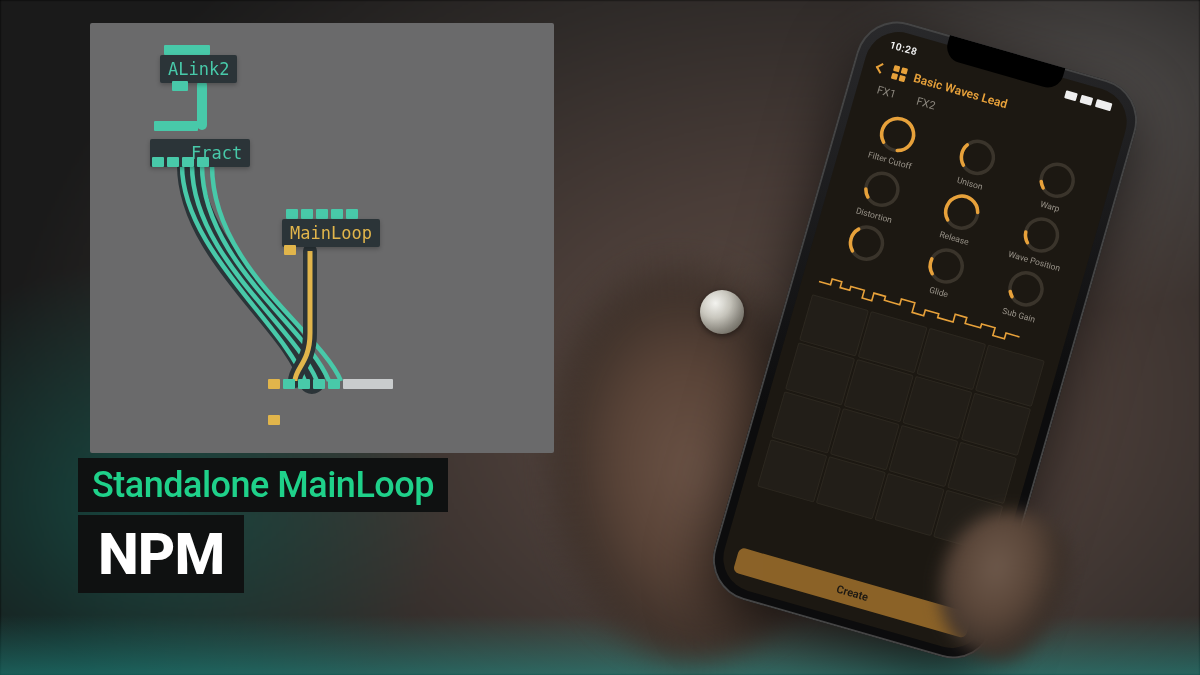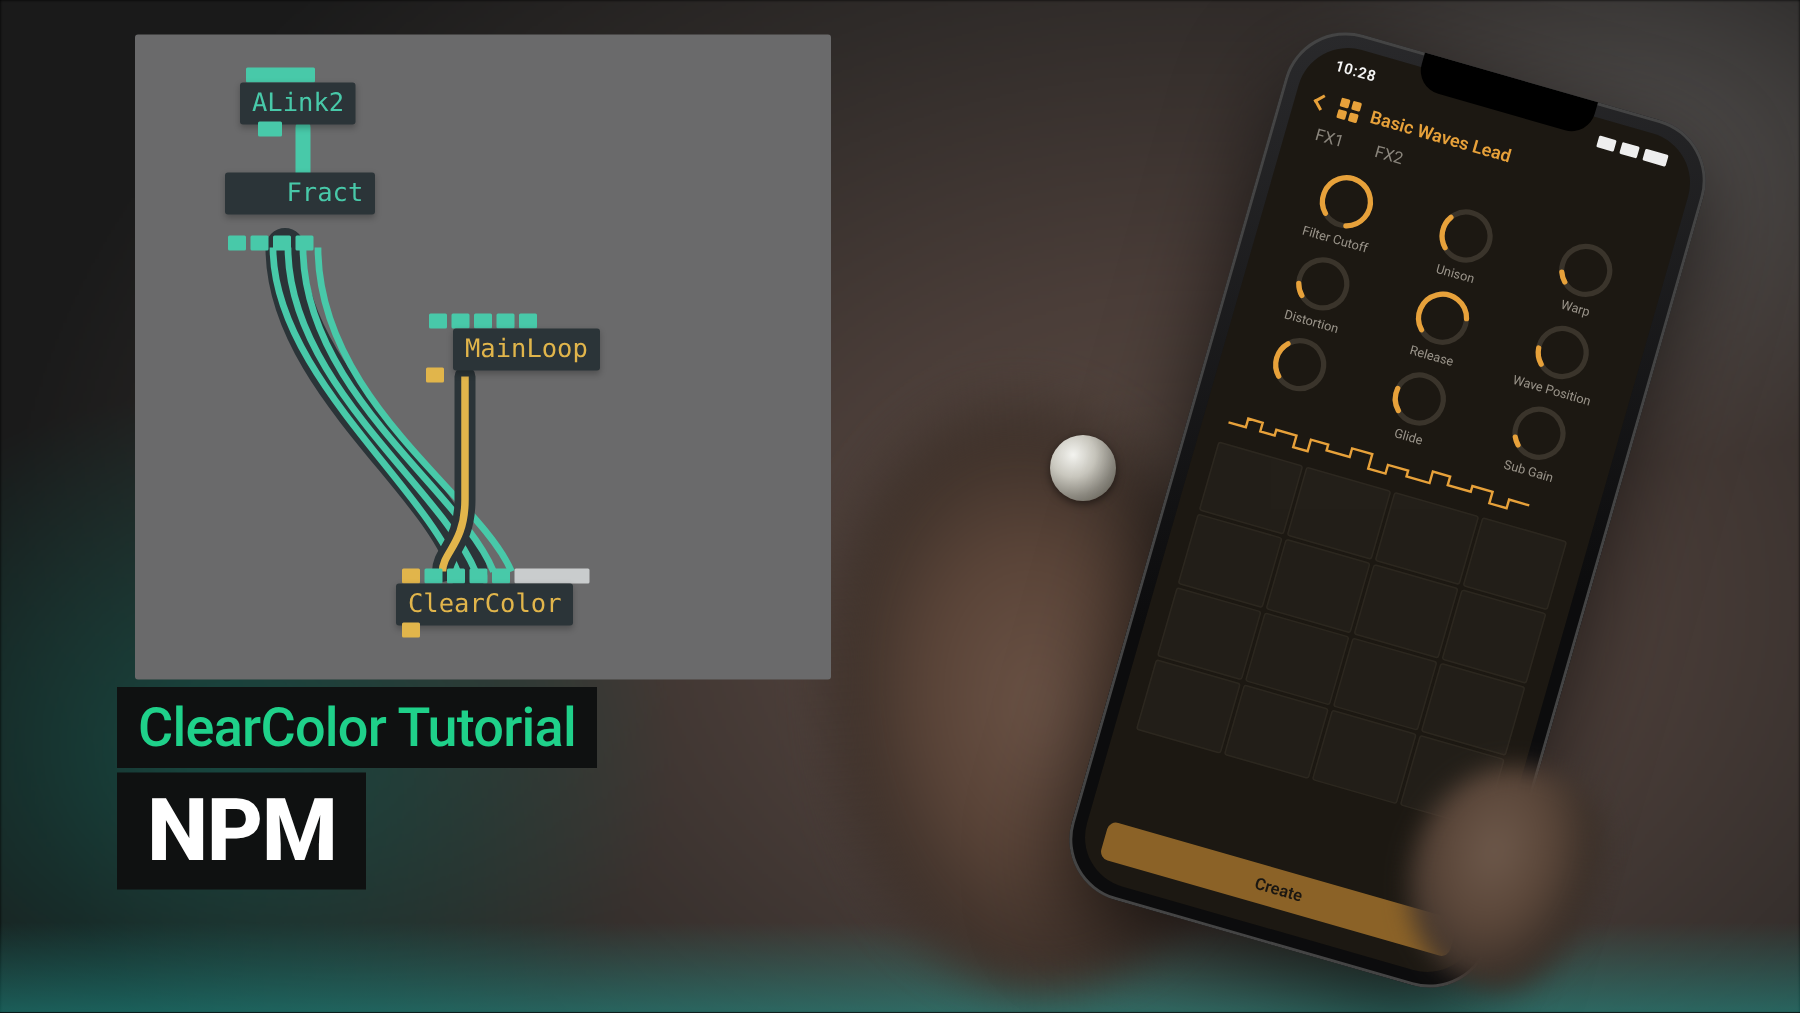--- a/index.html
+++ b/index.html
@@ -433,58 +433,55 @@
   <div class="node" style="left:70px; top:32px;">
     <span>ALink2</span>
   </div>
   <div class="port-row" style="left:82px; top:58px;">
     <div class="port" style="width:16px"></div>
   </div>
 
   <div class="port-row" style="left:64px; top:98px;">
     <div class="port" style="width:44px"></div>
   </div>
-  <div class="node" style="left:60px; top:92px;padding-left:41px;">
+  <div class="node" style="left:60px; top:116px;padding-left:41px;">
     <span>Fract</span>
   </div>
   <div class="port-row" style="left:62px; top:134px;">
     <div class="port"></div>
       <div class="port"></div>
       <div class="port"></div>
       <div class="port"></div>
   </div>
 
   <div class="port-row" style="left:196px; top:186px;">
     <div class="port"></div>
       <div class="port"></div>
       <div class="port"></div>
       <div class="port"></div>
       <div class="port"></div>
   </div>
-  <div class="node yellow" style="left:192px; top:196px;margin-left:20px;">
+  <div class="node yellow" style="left:192px; top:196px;">
     <span>MainLoop</span>
   </div>
   <div class="port-row" style="left:194px; top:222px;">
     <div class="port y" style="width:12px"></div>
   </div>
 
   <div class="port-row" style="left:178px; top:356px;">
     <div class="port y"></div>
     <div class="port"></div>
       <div class="port"></div>
       <div class="port"></div>
       <div class="port"></div>
     <div class="port gray wide"></div>
   </div>
-  <div class="node yellow" style="left:174px; top:366px;">
-    <span>ClearColor</span>
-  </div>
   <div class="port-row" style="left:178px; top:392px;">
     <div class="port y" style="width:12px"></div>
   </div>
 </div>
 
 <div class="subtitle-box">
-  <span>ClearColor Tutorial</span>
+  <span>Standalone MainLoop</span>
 </div>
 <div class="title-box">
   <span class="bold">NPM</span>
 </div>
 
 </body></html>

